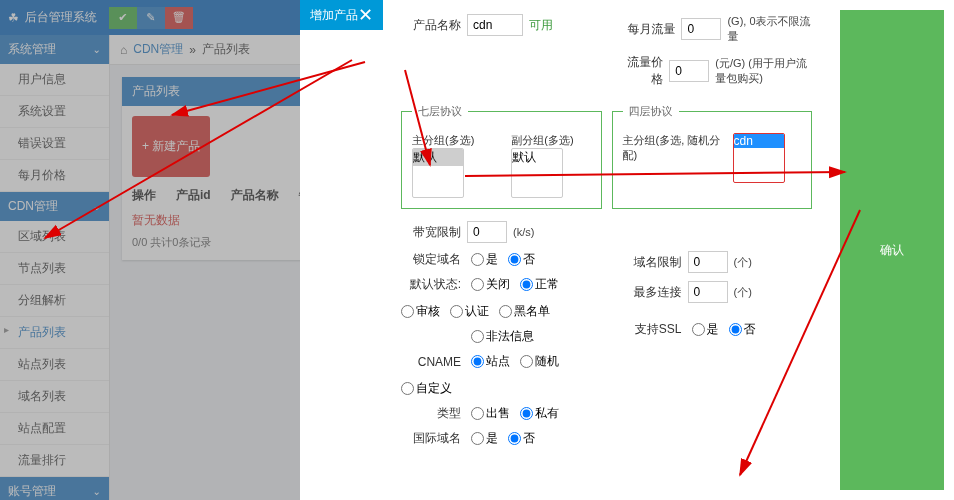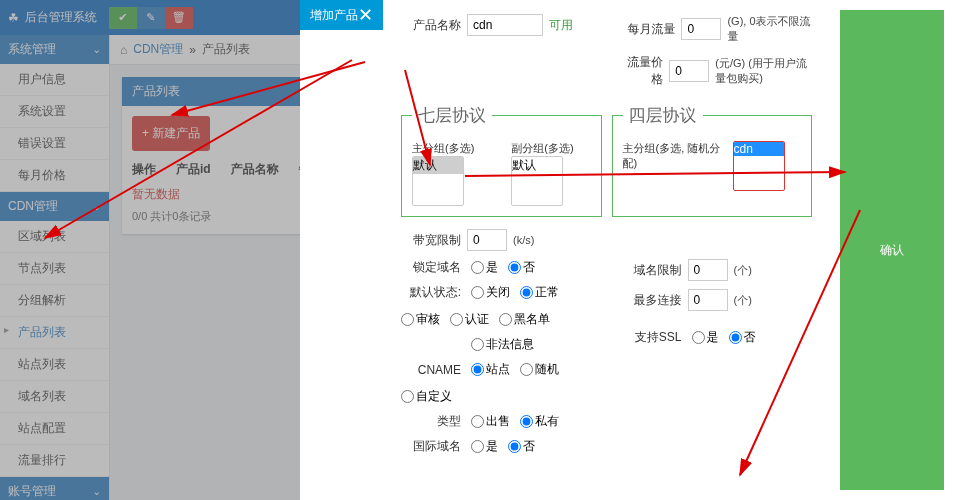--- a/index.html
+++ b/index.html
@@ -17,39 +17,39 @@
 .sb-item.active{color:#428bca}
 .sb-item.pointed{position:relative}
 .sb-item.pointed::before{content:"▸";position:absolute;left:4px;color:#999;font-size:10px}
 .content{flex:1;background:#f0f2f5;display:flex;flex-direction:column}
 .crumb{background:#fff;padding:6px 10px;color:#555;border-bottom:1px solid #e4e4e4;display:flex;align-items:center;gap:6px}
 .crumb a{color:#428bca;text-decoration:none}
 .crumb .home{color:#777}
 .panel{margin:12px;background:#fff;box-shadow:0 1px 2px rgba(0,0,0,.15)}
 .panel-h{background:#428bca;color:#fff;padding:6px 10px}
 .panel-b{padding:10px}
-.btn-new{background:#d9534f;color:#fff;border:0;padding:9px 10px;border-radius:3px;cursor:pointer}
+.btn-new{background:#d9534f;color:#fff;border:0;padding:22px 10px;border-radius:3px;cursor:pointer}
 .thead{display:flex;gap:20px;margin-top:10px;color:#444;font-weight:bold}
 .nodata{color:#d9534f;margin-top:8px}
 .paging{color:#777;margin-top:6px;font-size:11px}
 .overlay{position:absolute;inset:0;background:rgba(85,85,85,.4)}
 .modal{position:absolute;left:300px;top:0;right:0;height:500px;background:#fff;display:flex;flex-direction:row}
 .mhead{background:#0099d8;color:#fff;height:30px;display:flex;align-items:center;justify-content:space-between;padding:0 10px}
 .mclose{font-size:18px;cursor:pointer;font-weight:300}
 .mbody{flex:1;overflow:auto;padding:14px 18px;position:relative}
 .row{display:flex;margin-bottom:10px;gap:18px}
 .fld{display:flex;align-items:center;gap:6px}
 .lbl{width:60px;text-align:right;color:#333}
 .inp{border:1px solid #ccc;padding:3px 5px;height:22px}
-.inp.w60{width:76px}.inp.w40{width:40px}
+.inp.w60{width:56px}.inp.w40{width:40px}
 .sel{border:1px solid #ccc;padding:2px 4px;height:22px}
 .hint{color:#444;font-size:11px}
 .ok{color:#3c9a3c}
 fieldset{border:1px solid #5cb85c;padding:14px 10px 10px;position:relative;margin-top:6px}
-legend{padding:0 6px;color:#666;font-size:17px}
+legend{padding:0 6px;color:#666;font-size:11px}
 .fs-row{display:flex;gap:10px}
 .fs-col{flex:1}
 .ms{border:1px solid #ccc;width:52px;height:50px;font-size:11px}
 .ms.sel-red{border:1px solid #d33}
 .subl{display:inline-block;font-size:11px;color:#333;vertical-align:top}
 .radio-row{display:flex;align-items:center;gap:10px;flex-wrap:wrap}
 .radio-row label{display:flex;align-items:center;gap:2px}
 .mfoot{padding:10px;display:flex;justify-content:flex-end;border-top:0}
 .btn-ok{background:#5cb85c;color:#fff;border:0;padding:7px 40px;cursor:pointer}
 svg.arrows{position:absolute;left:0;top:0;width:954px;height:500px;pointer-events:none;z-index:20}

